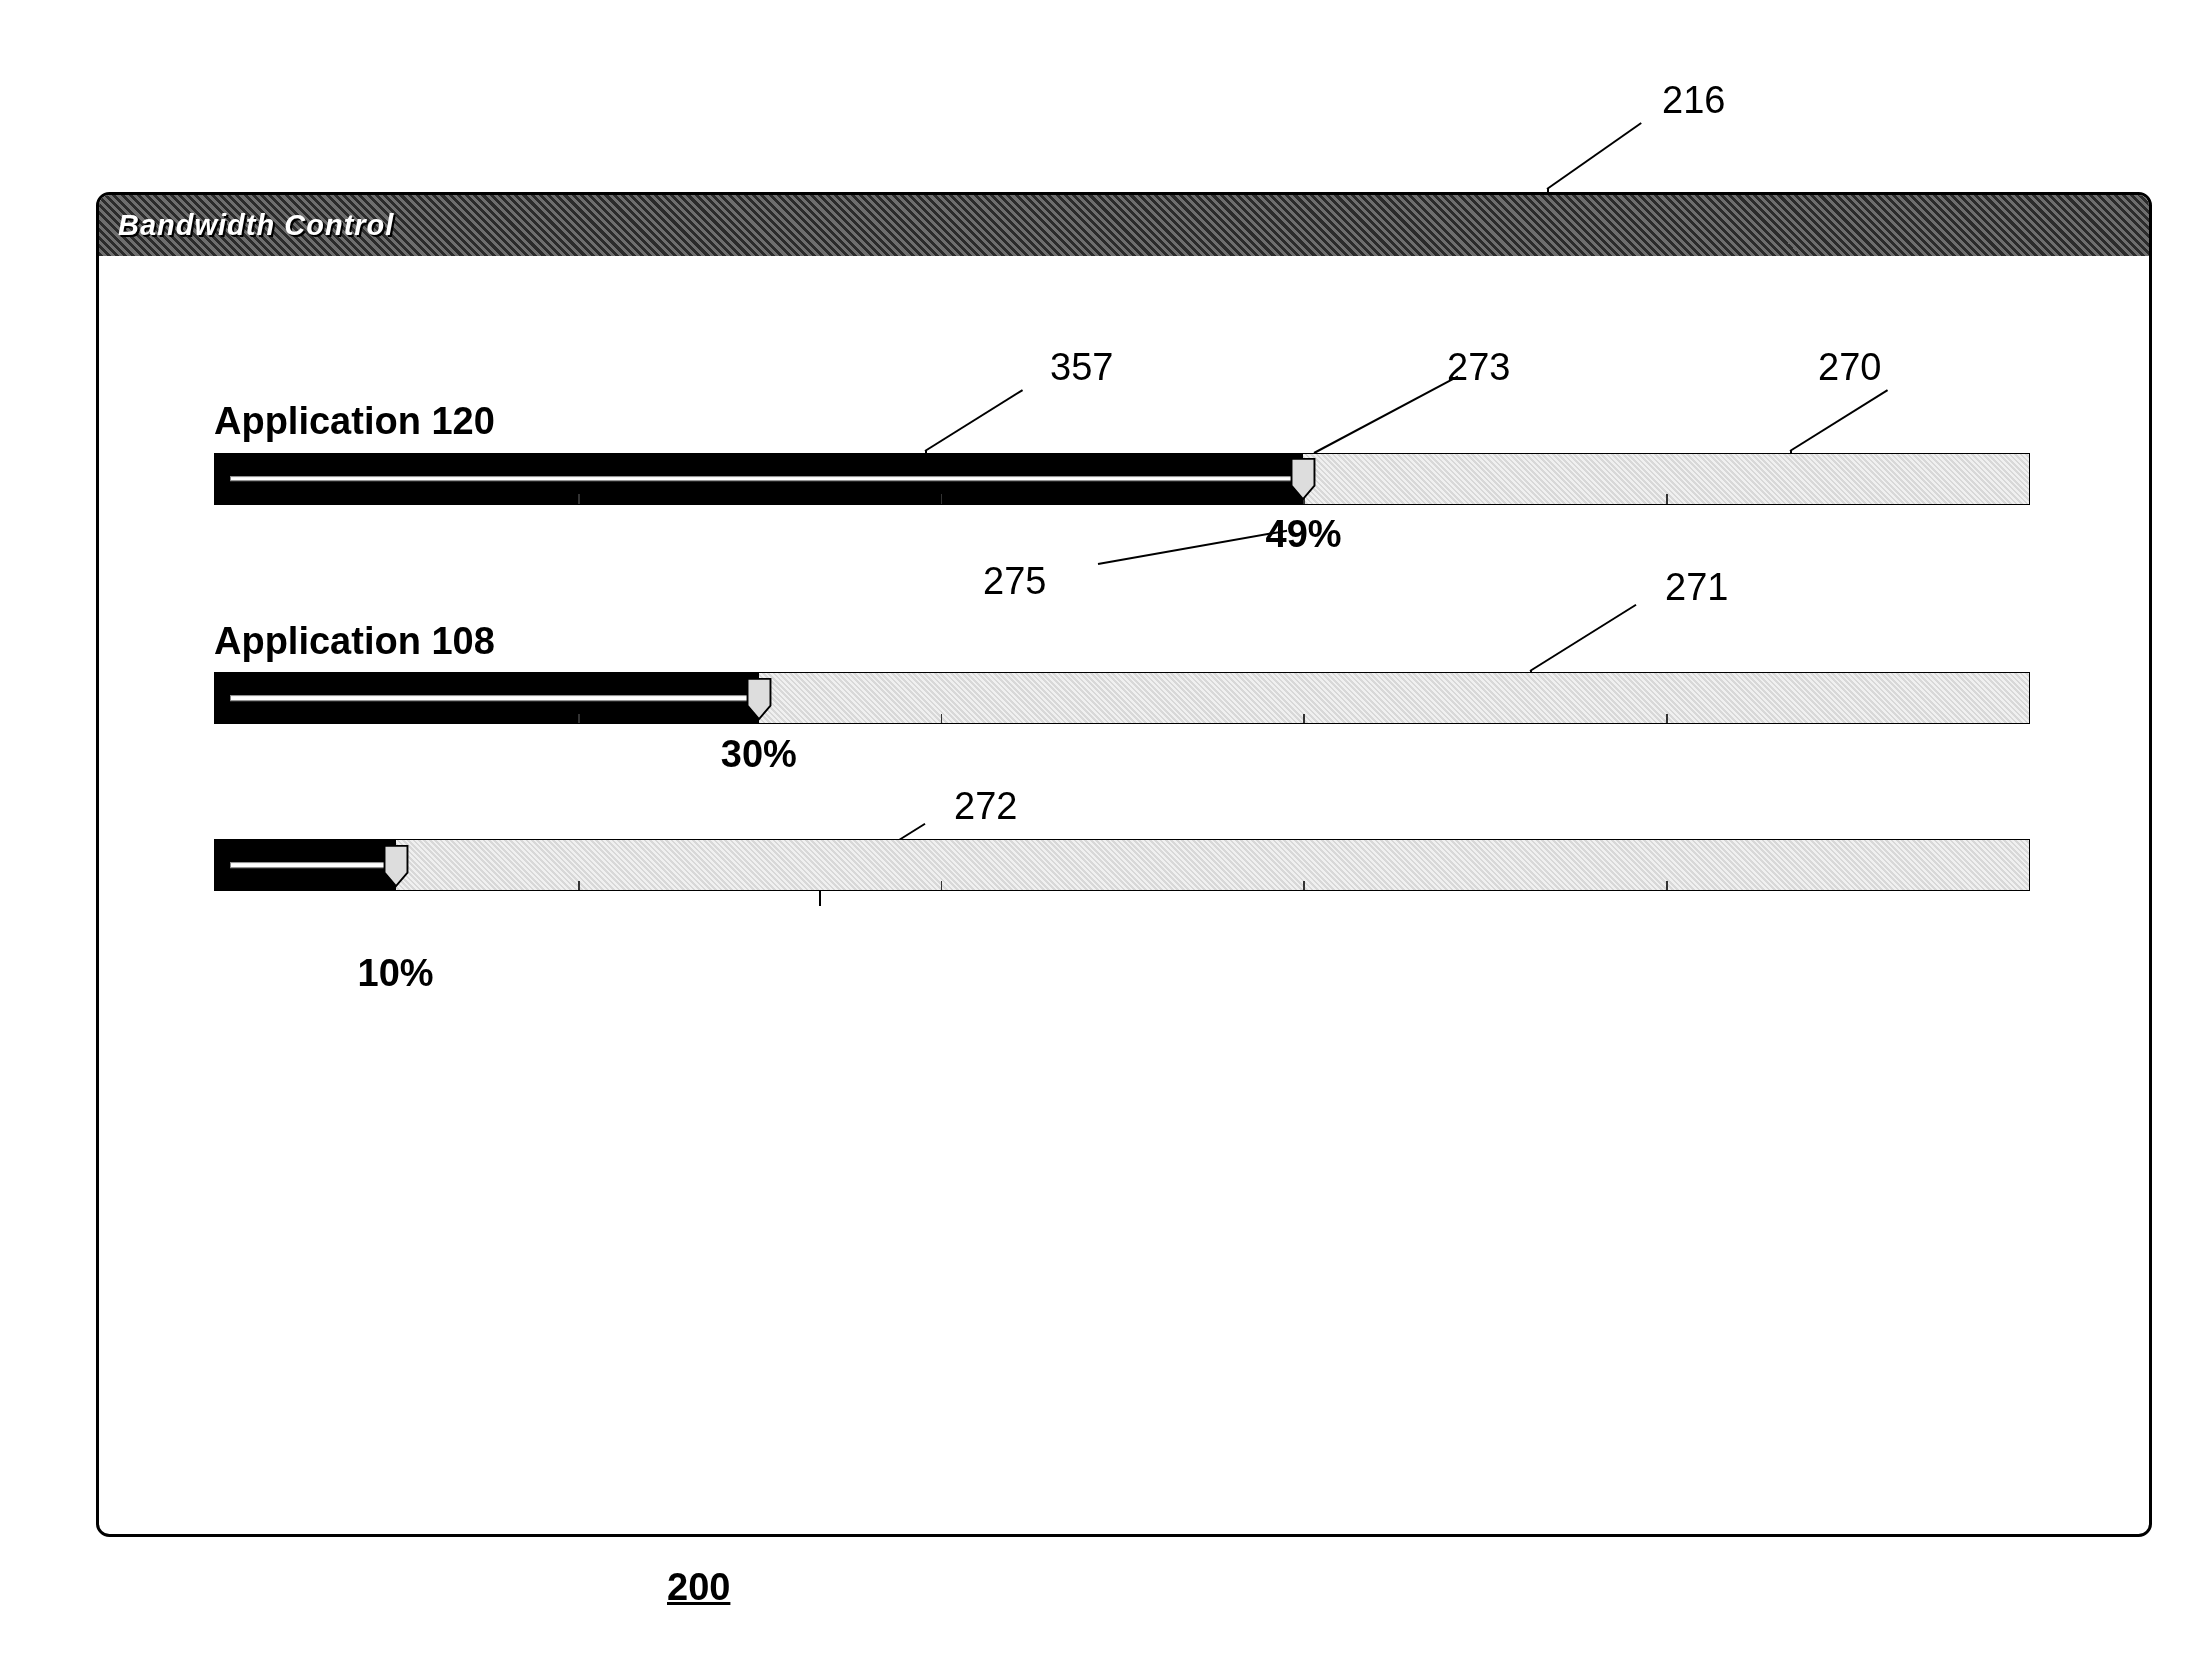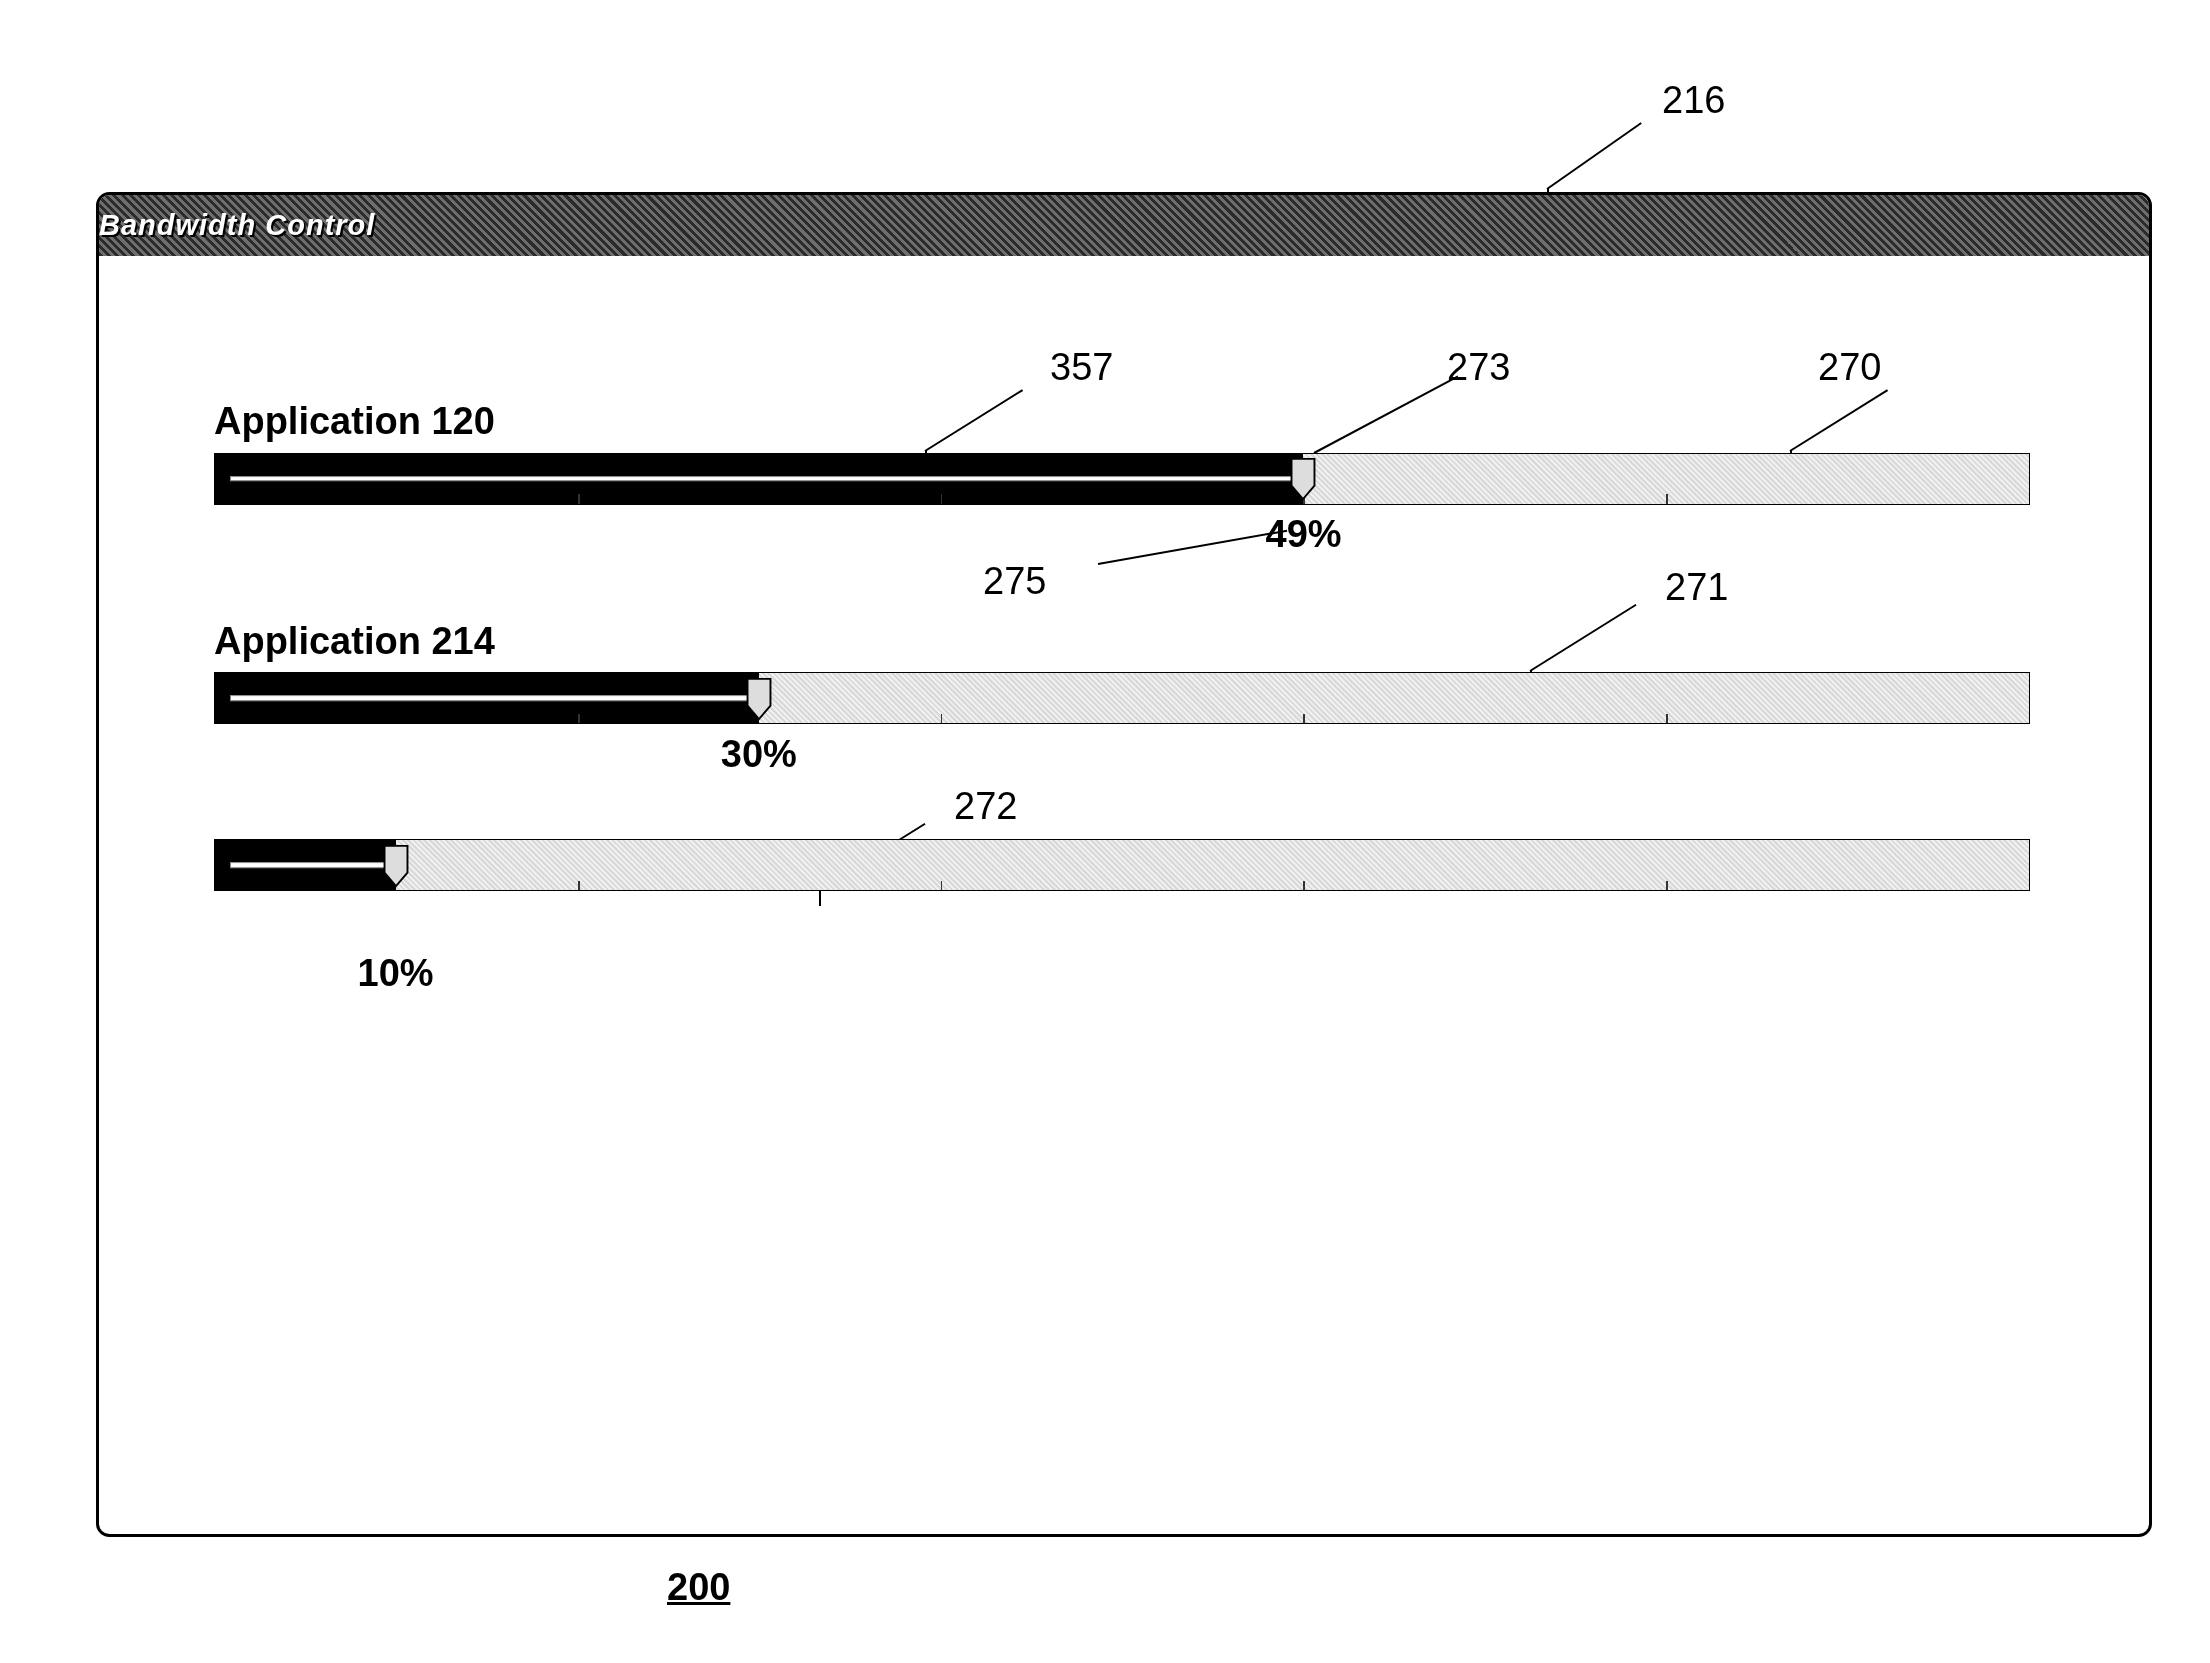--- a/index.html
+++ b/index.html
@@ -23,20 +23,21 @@
     border: 3.8px solid #000;
     border-radius: 13.4px;
     overflow: hidden;
     background: #fff;
   }
   .titlebar {
     height: 61px;
     background: repeating-linear-gradient(45deg,#2b2b2b 0,#2b2b2b 2.9px,#6e6e6e 2.9px,#6e6e6e 5.8px);
     display: flex;
     align-items: center;
+    padding-left: 19px;
   }
   .titlebar span {
     color: #fff;
     font-size: 29px;
     font-weight: bold;
     font-style: italic;
     text-shadow: 1.9px 1.9px 0 #000;
     letter-spacing: 1px;
   }
   .content {
@@ -169,21 +170,21 @@
               </svg>
           </div>
         </div>
         <div class="pct-label" style="left:60%; top:113px;">49%</div>
 
         <div class="lead" style="left:884px; top:163px; width:192px; transform:rotate(-10deg);"></div>
         <div class="callout" style="left:769px; top:160px;">275</div>
       </div>
 
       <div class="row" style="width:1816px;">
-        <div class="app-label">Application 214</div>
+        <div class="app-label">Application 108</div>
 
         <div class="lead-tick" style="left:1316px; top:50px;"></div>
         <div class="lead" style="left:1316px; top:50px; width:125px; transform:rotate(-32deg);"></div>
         <div class="callout" style="left:1451px; top:-54px;">271</div>
 
         <div class="slider">
           <div class="slider-track"></div>
           <div class="slider-fill" style="width:30%;"></div>
           <div class="slider-line" style="width:calc(30% - 15.4px);"></div>
           <div class="tick" style="left:20%;"></div>

